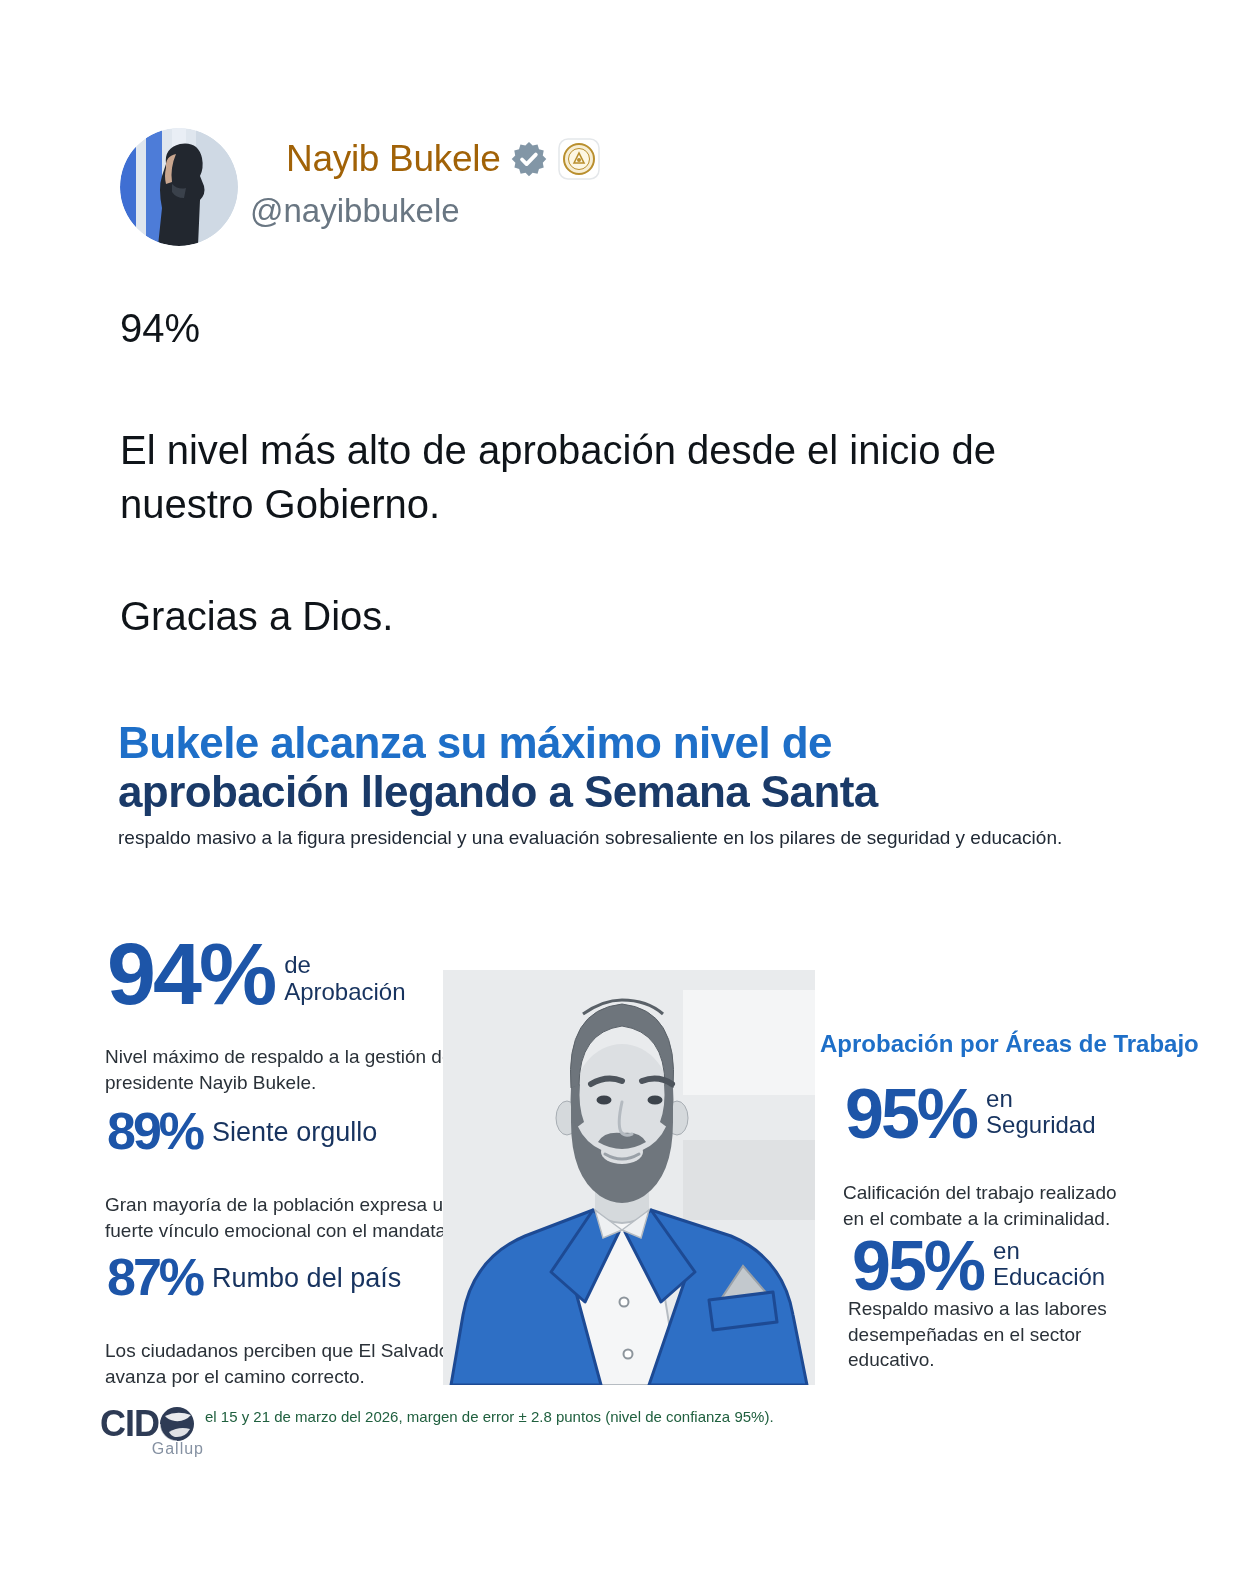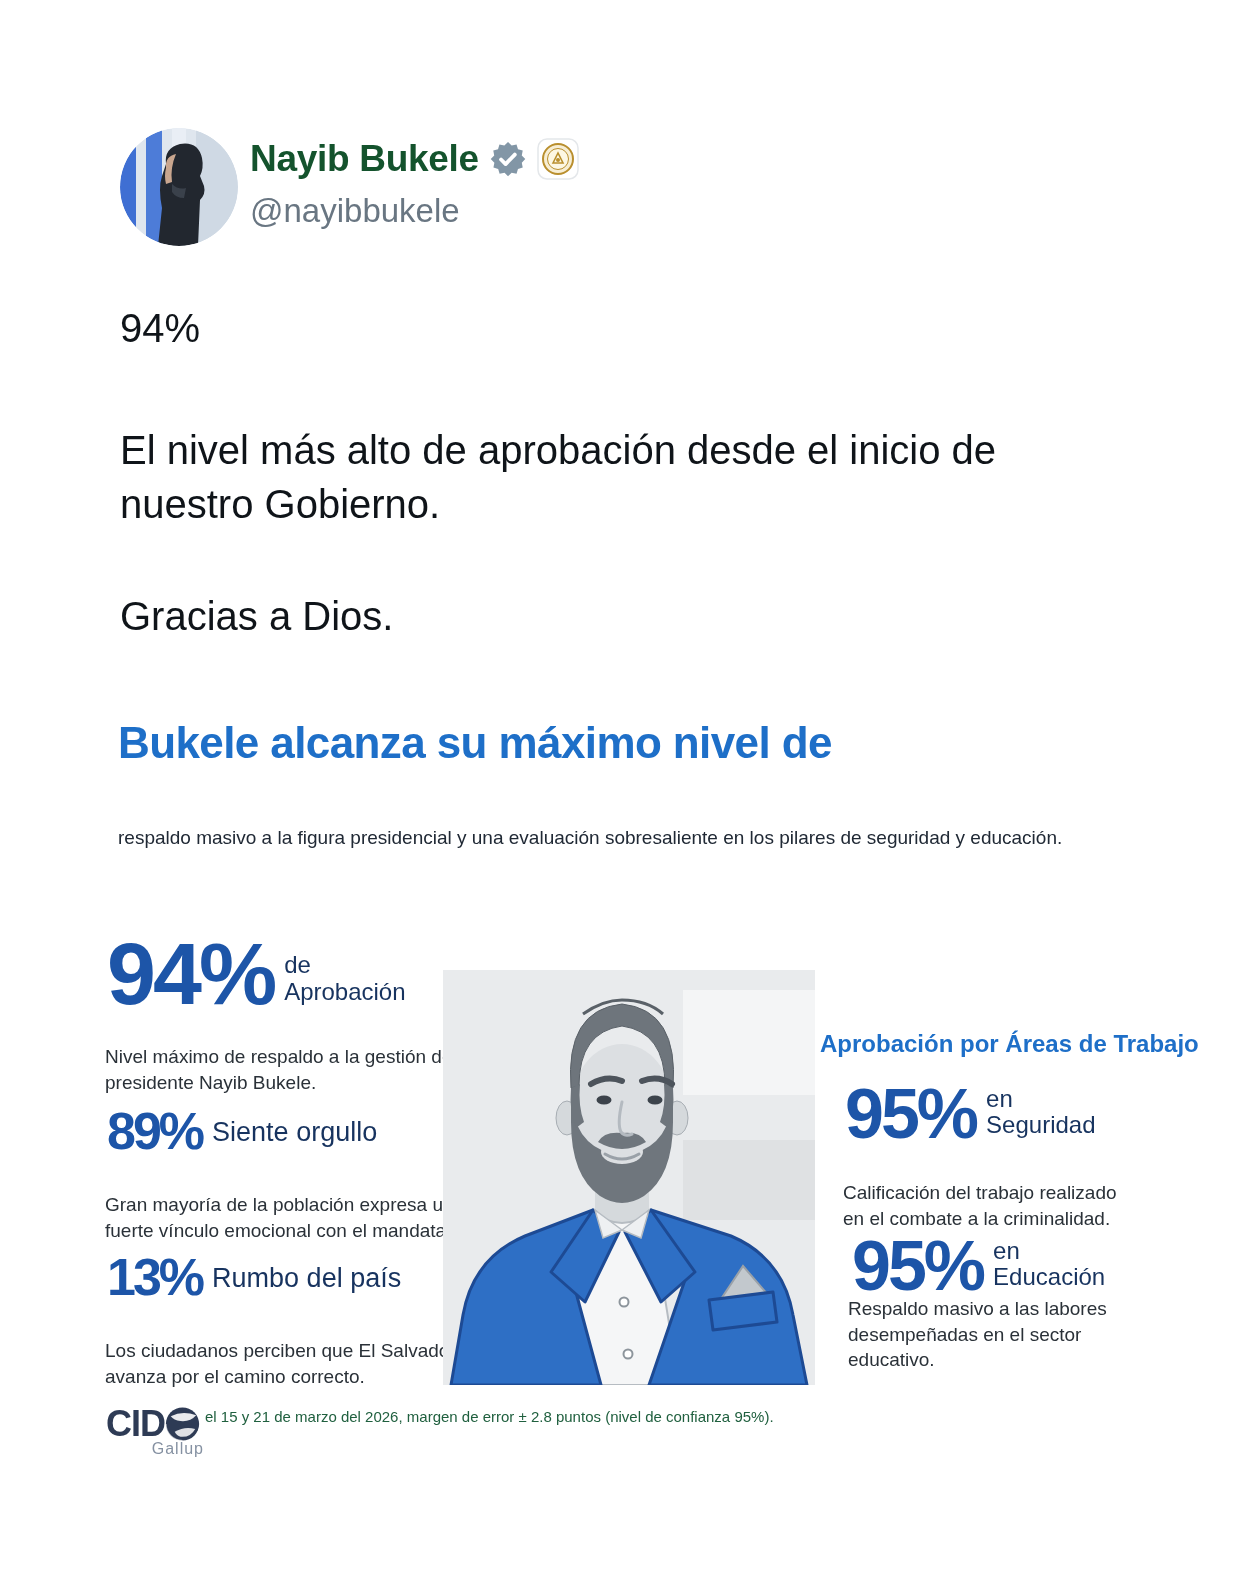--- a/index.html
+++ b/index.html
@@ -6,21 +6,21 @@
   html,body { background:#ffffff; }
   body {
     width:1246px; height:1571px; position:relative; overflow:hidden;
     font-family:"Liberation Sans", sans-serif; color:#0f1419;
   }
   .abs { position:absolute; }
 
   
   .avatar { left:120px; top:128px; width:118px; height:118px; border-radius:50%; overflow:hidden; }
   .name-row { left:250px; top:138px; display:flex; align-items:center; gap:10px; }
-  .author { font-size:37px; font-weight:bold; color:#14532d; letter-spacing:-0.3px; }
+  .author { font-size:37px; font-weight:normal; color:#a16207; letter-spacing:-0.3px;margin-left:36px; }
   .handle { left:250px; top:192px; font-size:33px; color:#697682; }
 
   
   .tweet-stat  { left:120px; top:306px; font-size:40px; color:#0f1419; }
   .tweet-body  { left:120px; top:424px; font-size:40px; line-height:1.34; color:#0f1419; }
   .tweet-close { left:120px; top:594px; font-size:40px; color:#0f1419; }
 
   
   .ig-title { left:118px; top:718px; font-size:44px; font-weight:bold; line-height:1.12; letter-spacing:-0.6px; }
   .ig-title .l1 { color:#1e6fc8; }
@@ -47,21 +47,21 @@
   .portrait-panel { left:443px; top:970px; width:372px; height:415px; }
 
   .areas-heading { left:820px; top:1030px; font-size:24px; font-weight:bold; color:#1e6fc8; }
   .statS { left:845px; top:1086px; }
   .descS { left:843px; top:1180px; }
   .statE { left:852px; top:1238px; }
   .descE { left:848px; top:1296px; }
 
   
   .cid-logo { left:100px; top:1402px; width:104px; }
-  .cid-top { display:flex; align-items:center;margin-left:6px; }
+  .cid-top { display:flex; align-items:center; }
   .cid-main { font-size:36px; font-weight:bold; color:#2e3b55; letter-spacing:-1px; }
   .cid-sub { font-size:16px; color:#8591a2; letter-spacing:1px; margin-top:-6px; margin-left:8px;text-align:right; }
   .methodology { left:205px; top:1406px; width:880px; font-size:15px; color:#20603f; line-height:1.5; }
 </style>
 </head>
 <body>
 
 <div class="abs avatar">
   <svg width="118" height="118" viewBox="0 0 118 118">
     <defs>
@@ -102,20 +102,21 @@
 <div class="abs tweet-body">
   <div>El nivel más alto de aprobación desde el inicio de</div>
   <div>nuestro Gobierno.</div>
 </div>
 <div class="abs tweet-close">Gracias a Dios.</div>
 
 <div class="abs" style="left:90px; top:705px; width:1070px; height:800px;"></div>
 
 <div class="abs ig-title">
   <div class="l1">Bukele alcanza su máximo nivel de</div>
+  <div class="l2">aprobación llegando a Semana Santa</div>
 </div>
 <div class="abs ig-subtitle">
   <div>respaldo masivo a la figura presidencial y una evaluación sobresaliente en los pilares de seguridad y educación.</div>
 </div>
 
 <div class="abs stat stat1">
   <span class="num num-xl">94%</span>
   <span class="lbl lbl-sm">
     <div>de</div>
     <div>Aprobación</div>
@@ -129,21 +130,21 @@
 <div class="abs stat stat2">
   <span class="num num-lg">89%</span>
   <span class="lbl lbl-md">Siente orgullo</span>
 </div>
 <div class="abs desc desc2">
   <div>Gran mayoría de la población expresa un</div>
   <div>fuerte vínculo emocional con el mandatario.</div>
 </div>
 
 <div class="abs stat stat3">
-  <span class="num num-lg">13%</span>
+  <span class="num num-lg">87%</span>
   <span class="lbl lbl-md">Rumbo del país</span>
 </div>
 <div class="abs desc desc3">
   <div>Los ciudadanos perciben que El Salvador</div>
   <div>avanza por el camino correcto.</div>
 </div>
 
 <div class="abs portrait-panel">
   <svg width="372" height="415" viewBox="0 0 372 415">
     <rect x="0" y="0" width="372" height="415" fill="#e9ebed"></rect>

